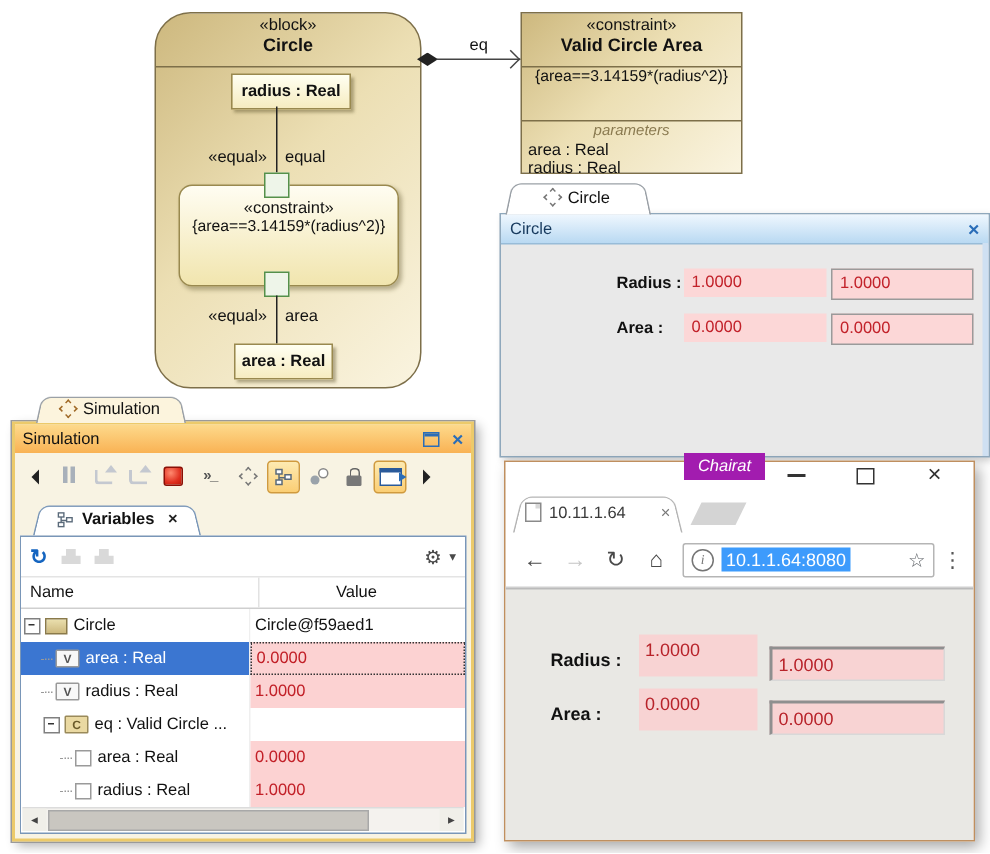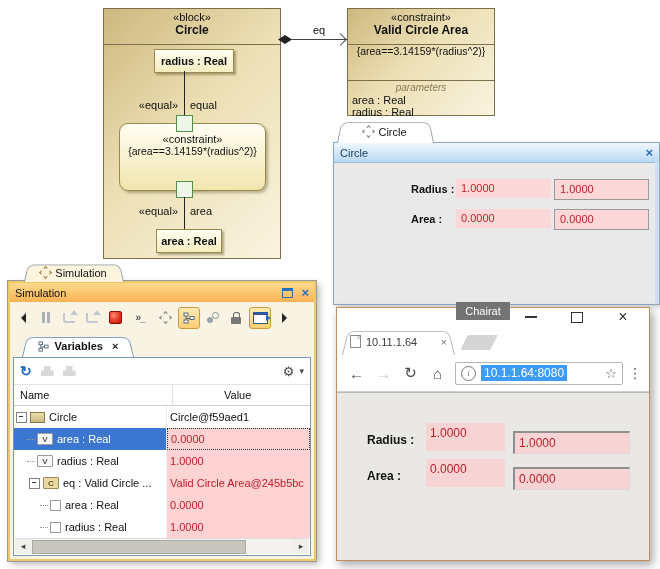--- a/index.html
+++ b/index.html
@@ -2,21 +2,21 @@
 <html><head>
 <meta charset="utf-8">
 <style>
   html,body{margin:0;padding:0;}
   .stage{position:relative;width:660px;height:569px;background:#ffffff;overflow:hidden;
          font-family:"Liberation Sans",sans-serif;color:#111;}
 
   
   .blk{position:absolute;background:linear-gradient(135deg,#cdb87e 0%,#ecdfb4 45%,#faf4e0 100%);
        border:1px solid #7d6f49;}
-  .circle-blk{left:103px;top:8px;width:176px;height:249px;}
+  .circle-blk{left:103px;top:8px;width:176px;height:249px;border-radius:24px;}
   .blk-head{height:33px;text-align:center;border-bottom:1px solid #7d6f49;padding-top:2px;}
   .stereo{font-size:11px;}
   .bname{font-size:12px;font-weight:bold;}
   .part-box{position:absolute;background:linear-gradient(180deg,#fffff2,#f6ecc0);
             border:1px solid #99894f;box-shadow:2px 2px 2px rgba(90,80,40,.45);
             font-size:11px;font-weight:bold;text-align:center;line-height:22px;}
   .radius-part{left:50px;top:40px;width:78px;height:22px;}
   .area-part{left:52px;top:220px;width:64px;height:22px;}
   .dline{position:absolute;width:1px;background:#222;}
   .l1{left:80px;top:62px;height:44px;}
@@ -139,22 +139,22 @@
   .hscroll{position:absolute;left:1px;right:1px;bottom:1px;height:15px;background:#f4f2ee;border-top:1px solid #dcdcdc;}
   .hs-btn{position:absolute;top:0;width:16px;height:100%;color:#444;font-size:9px;text-align:center;
           line-height:14px;background:#f0efe9;}
   .hs-l{left:0;} .hs-r{right:0;}
   .hs-thumb{position:absolute;left:17px;top:1px;height:12px;width:212px;background:#c9c6c0;border:1px solid #a8a8a8;}
 
   
   .browser{position:absolute;left:336px;top:307px;width:312px;height:252px;background:#fff;
            border:1px solid #bf8f5f;box-shadow:3px 4px 9px rgba(0,0,0,.35);z-index:6;}
   .b-title{position:relative;height:20px;}
-  .chairat{position:absolute;left:119px;top:-6px;width:54px;height:18px;background:#737373;color:#fff;
-           font-size:11px;display:flex;align-items:center;justify-content:center;}
+  .chairat{position:absolute;left:119px;top:-6px;width:54px;height:18px;background:#a21caf;color:#fff;
+           font-size:11px;display:flex;align-items:center;justify-content:center;font-style:italic;}
   .wc{position:absolute;display:flex;align-items:center;justify-content:center;width:20px;height:18px;top:0;}
   .wc-min{left:184px;} .wc-min span{width:12px;height:2px;background:#333;}
   .wc-max{left:230px;} .wc-max span{width:10px;height:9px;border:1.5px solid #333;}
   .wc-close{left:276px;font-size:16px;color:#333;line-height:1;}
   .b-tabrow{position:relative;height:27px;}
   .b-tab{position:absolute;left:5px;top:0;width:113px;height:27px;}
   .b-tab .tab-shape{border-color:#b5b5b5;border-radius:8px 8px 0 0;transform:perspective(24px) rotateX(6deg);}
   .b-tab .tc{justify-content:flex-start;padding:0 8px;color:#3a3a3a;}
   .page-ic{width:9px;height:11px;border:1px solid #8a8a8a;background:#fff;position:relative;flex:none;}
   .page-ic::after{content:"";position:absolute;right:0;top:0;width:3px;height:3px;background:#d8d8d8;}
@@ -365,21 +365,20 @@
         </span>
         <span class="vcell">1.0000</span>
       </div>
       <div class="vrow">
         <span class="ncell">
           <span class="ind1"></span>
           <span class="xbox"></span>
           <span class="badge c">C</span>
           <span>eq : Valid Circle ...</span>
         </span>
-        <span class="vcell">Valid Circle Area@245b5bc</span>
       </div>
       <div class="vrow">
         <span class="ncell">
           <span class="ind2"></span>
             <span class="stub"></span>
           <span class="sqicon"></span>
           <span>area : Real</span>
         </span>
         <span class="vcell">0.0000</span>
       </div>

